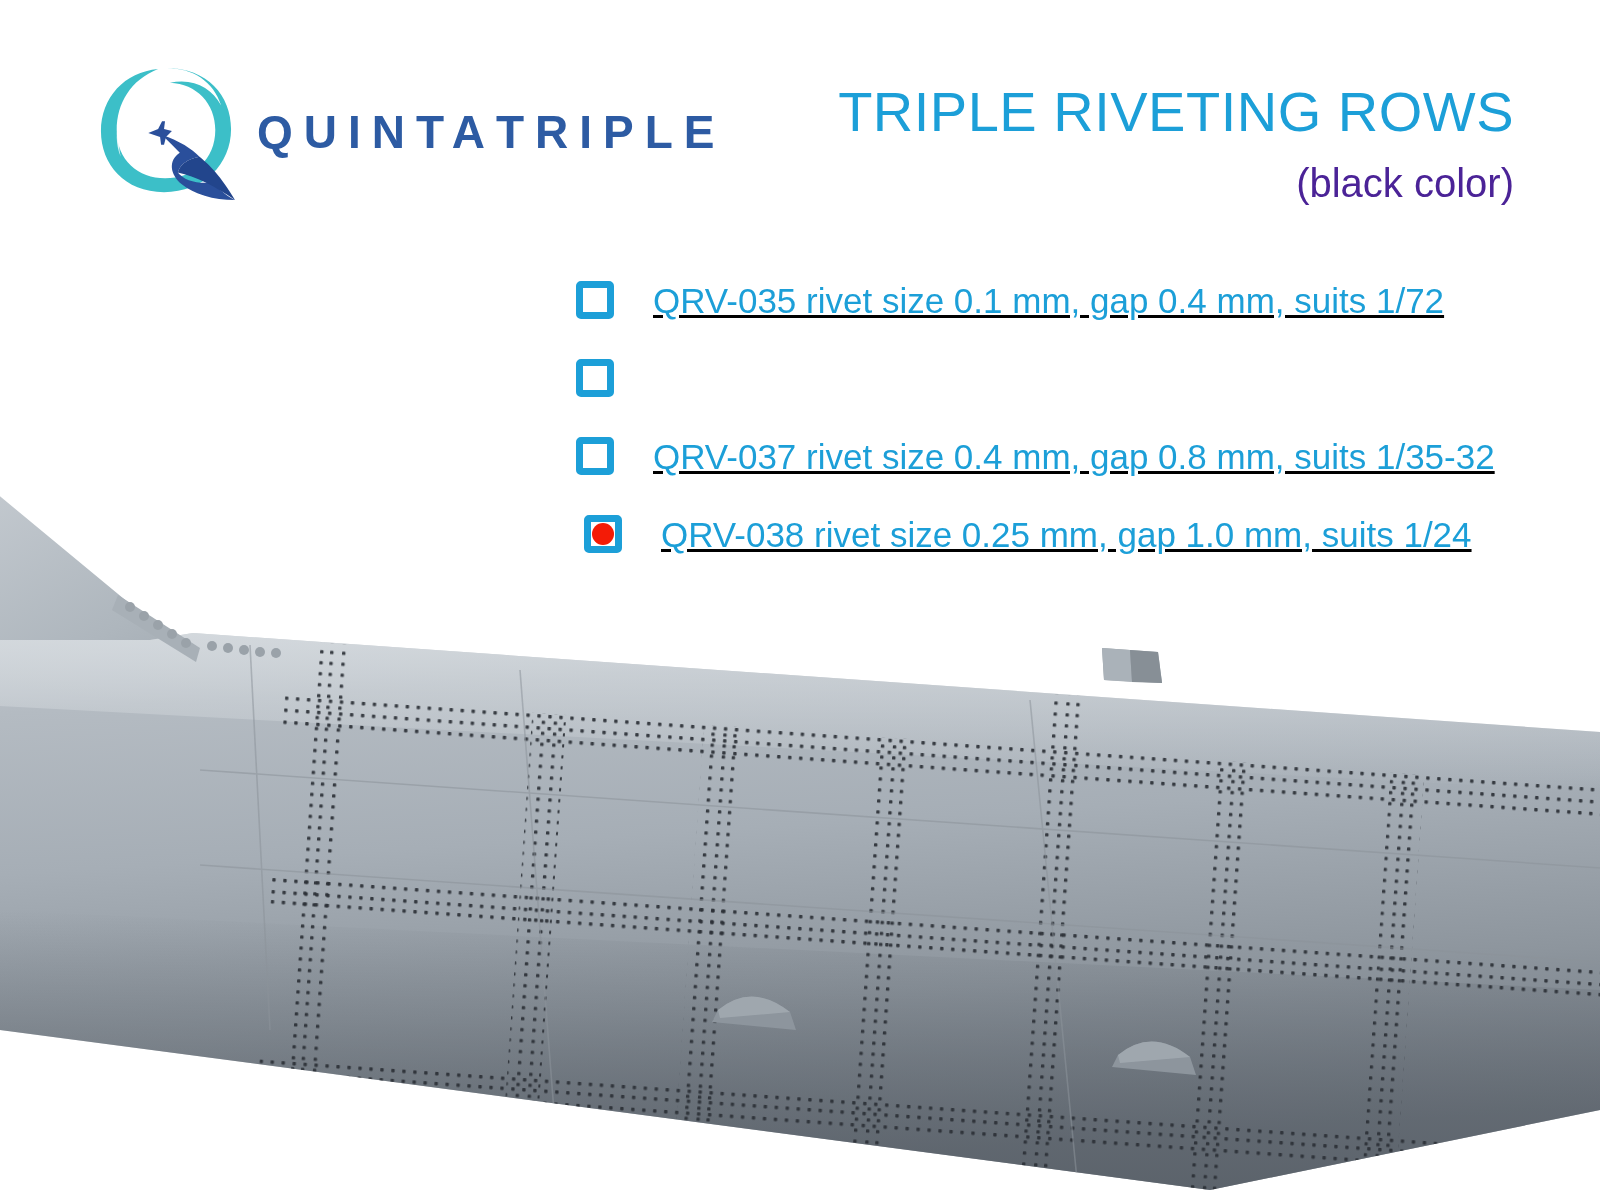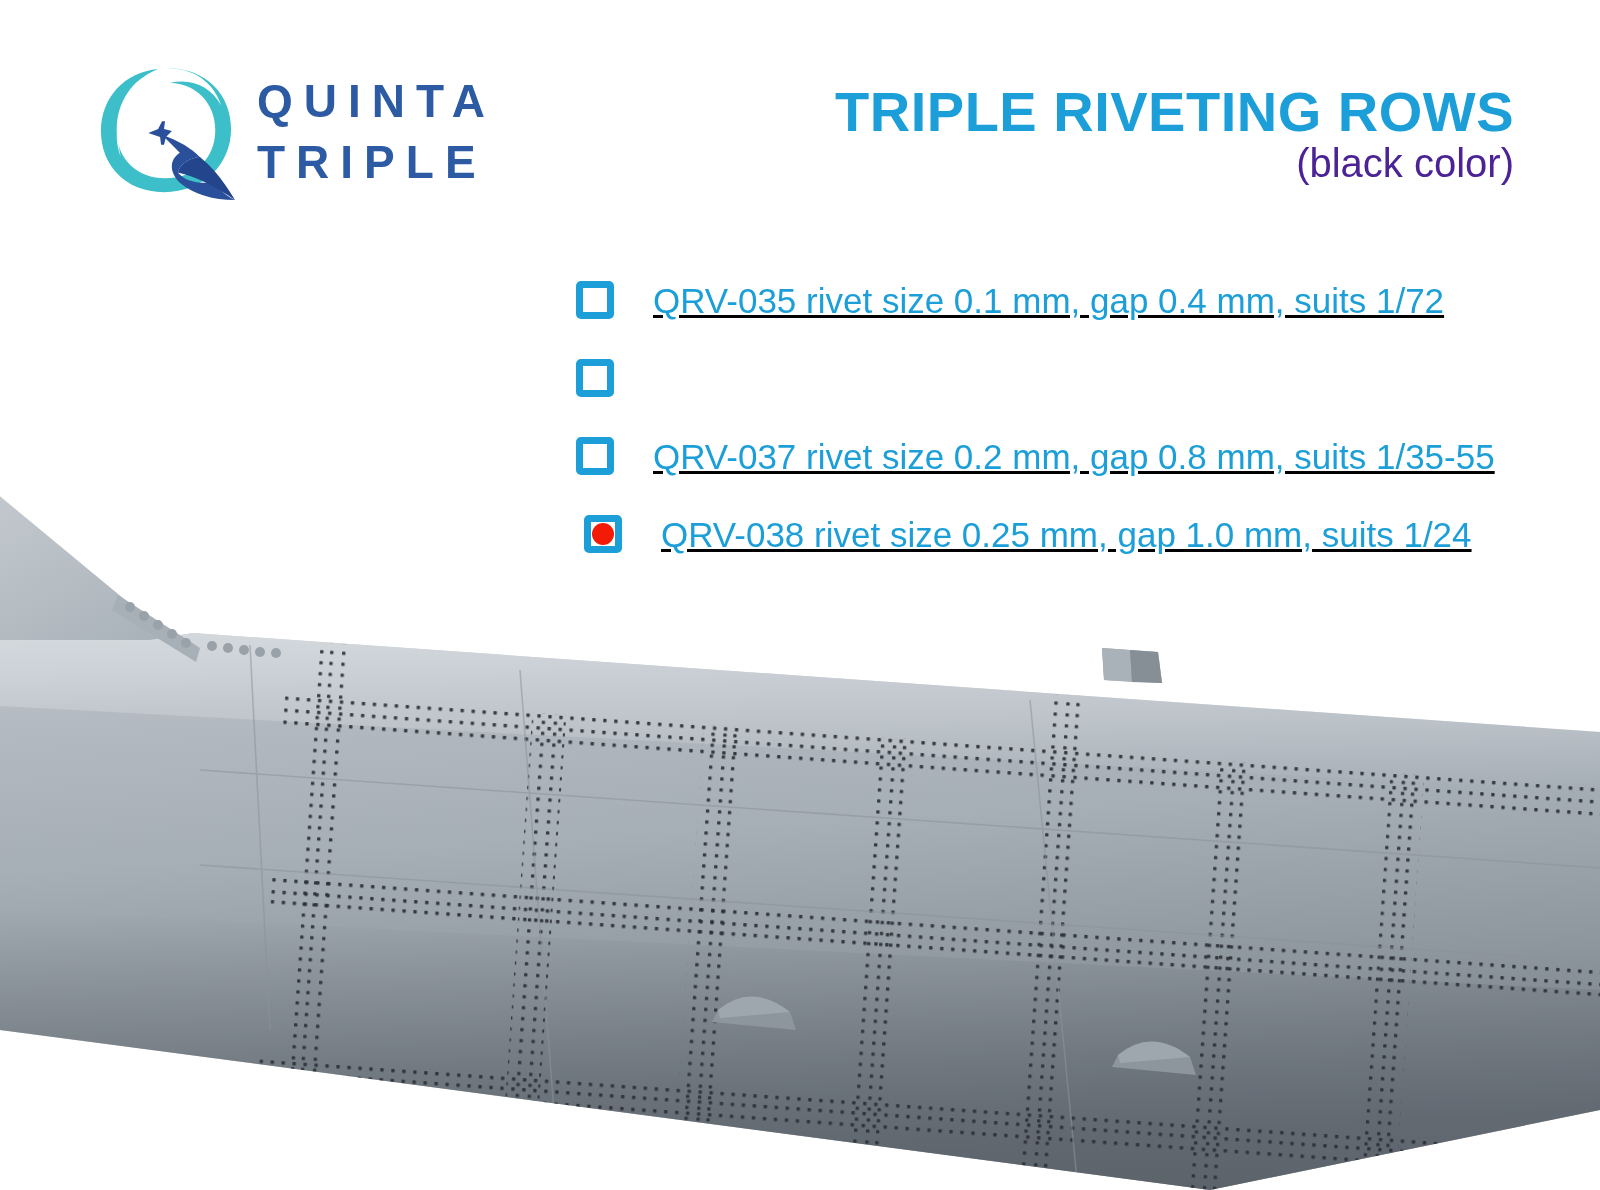--- a/index.html
+++ b/index.html
@@ -41,21 +41,21 @@
 
   .brand-mark {
     width: 138px;
     height: 140px;
     flex: 0 0 auto;
   }
 
   .brand-wordmark {
     margin-left: 22px;
     display: flex;
-    flex-direction: column;
+    flex-direction: row;
     justify-content: center;
   }
 
   .brand-line {
     color: #2d5ba3;
     font-size: 46px;
     font-weight: bold;
     letter-spacing: 11px;
     line-height: 1.32;
     white-space: nowrap;
@@ -64,32 +64,32 @@
   .title-block {
     position: absolute;
     right: 86px;
     top: 84px;
     text-align: right;
   }
 
   .title-main {
     color: #1c9fd8;
     font-size: 56px;
-    font-weight: bold;
+    font-weight: normal;
     letter-spacing: 0.5px;
     line-height: 1.0;
     white-space: nowrap;
   }
 
   .title-sub {
     color: #4b2397;
     font-size: 40px;
     font-weight: normal;
     line-height: 1.0;
-    margin-top: 3px;
+    margin-top: 23px;
     white-space: nowrap;
   }
 
   
   .options {
     position: absolute;
     left: 576px;
     top: 272px;
     z-index: 40;
     text-decoration: underline;
@@ -340,21 +340,21 @@
     <div class="option-row">
       <div class="checkbox">
         
       </div>
     </div>
 
     <div class="option-row">
       <div class="checkbox">
         
       </div>
-      <div class="option-label">QRV-037 rivet size 0.2 mm, gap 0.8 mm, suits 1/35-55</div>
+      <div class="option-label">QRV-037 rivet size 0.4 mm, gap 0.8 mm, suits 1/35-32</div>
     </div>
 
     <div class="option-row">
       <div class="checkbox checked">
         <span class="dot"></span>
       </div>
       <div class="option-label">QRV-038 rivet size 0.25 mm, gap 1.0 mm, suits 1/24</div>
     </div>
 
   </div>

